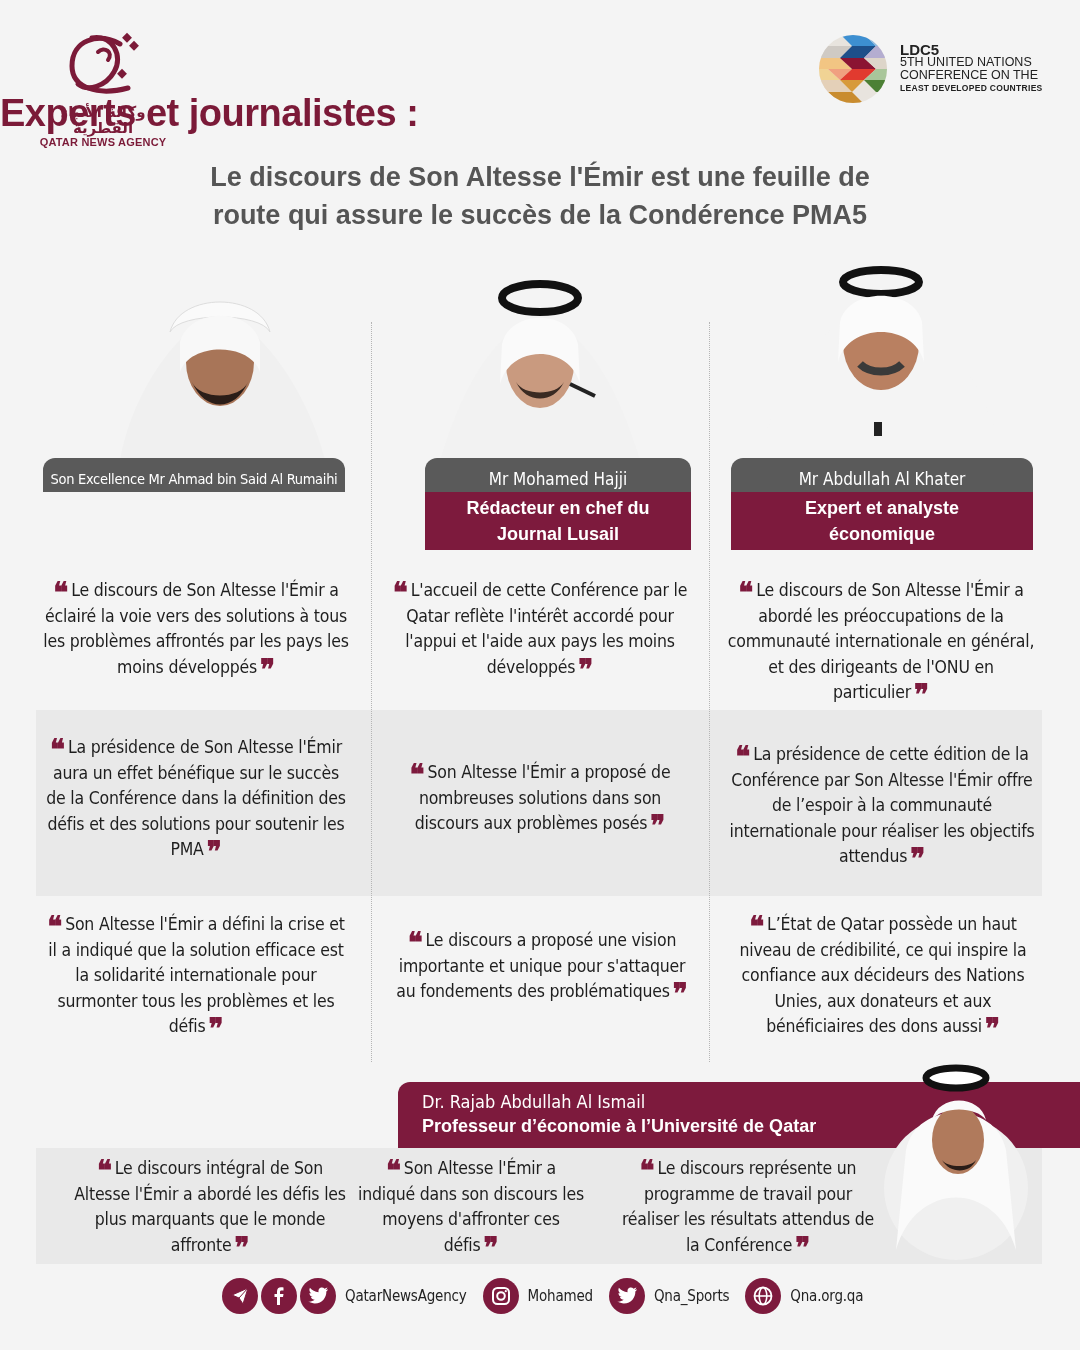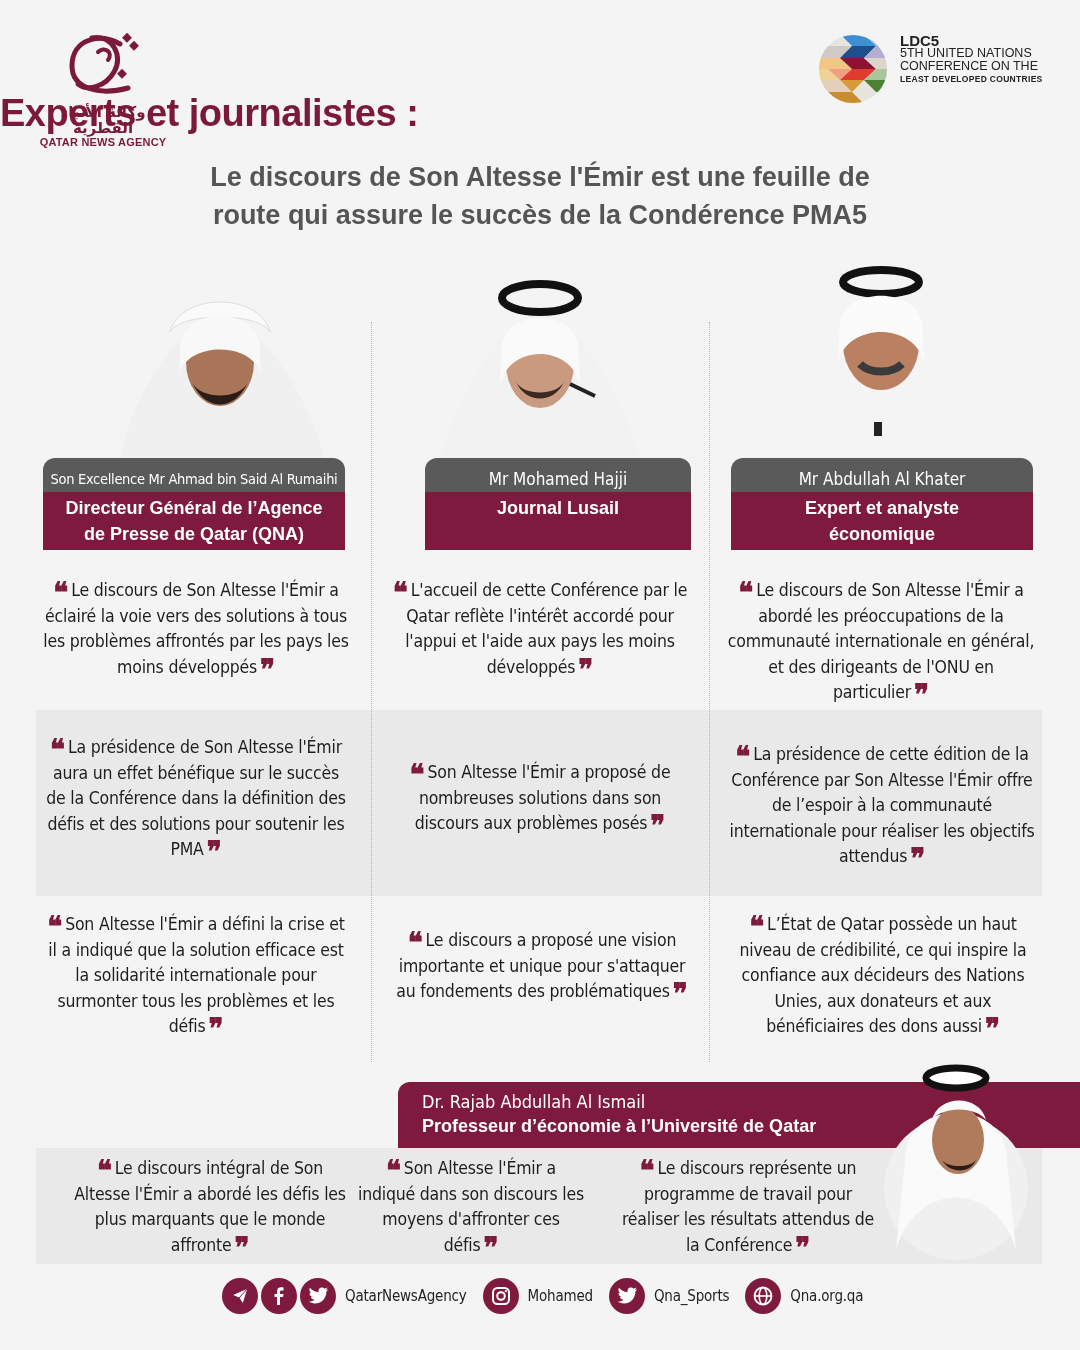--- a/index.html
+++ b/index.html
@@ -7,21 +7,21 @@
   body { position: relative; font-family: "DejaVu Sans Condensed", "DejaVu Sans", sans-serif; color: #1e1e1e; }
 
   .abs { position: absolute; }
 
   
   .qna-logo { left: 28px; top: 30px; width: 150px; height: 100px; text-align: center; }
   .qna-logo svg { display: block; margin: 0 auto; }
   .qna-ar { font-family: "DejaVu Sans", sans-serif; font-size: 15px; color: #7b1a38; font-weight: bold; margin-top: 2px; line-height: 16px; direction: rtl; }
   .qna-en { font-family: "Liberation Sans", sans-serif; font-size: 11px; font-weight: bold; color: #7b1a38; letter-spacing: 0.2px; line-height: 12px; }
 
-  .ldc-logo { left: 818px; top: 34px; display: flex; align-items: flex-start; }
+  .ldc-logo { left: 818px; top: 34px; display: flex; align-items: center; }
   .ldc-text { margin-left: 12px; font-family: "Liberation Sans", sans-serif; color: #222; line-height: 13px; }
   .ldc-text .t1 { font-size: 15px; font-weight: bold; }
   .ldc-text .t2 { font-size: 12.5px; }
   .ldc-text .t3 { font-size: 8.5px; font-weight: bold; letter-spacing: 0.3px; }
 
   
   .title { left: 0; width: 872px; top: 92px; text-align: left; font-family: "Liberation Sans", sans-serif; font-size: 38px; font-weight: bold; color: #7b1a38; letter-spacing: -0.5px; }
   .subtitle { left: 0; width: 1080px; top: 158px; text-align: center; font-family: "Liberation Sans", sans-serif; font-size: 27px; line-height: 38px; font-weight: bold; color: #555; }
 
   
@@ -145,28 +145,25 @@
     <ellipse cx="133" cy="20" rx="38" ry="12" fill="none" stroke="#111" stroke-width="8"></ellipse>
     <ellipse cx="133" cy="82" rx="38" ry="46" fill="#b98061"></ellipse>
     <path d="M92 60 C100 25, 166 25, 174 60 L176 100 C166 60, 100 60, 90 100 Z" fill="#fbfbfb"></path>
     <path d="M112 102 C122 112, 144 112, 154 102" stroke="#3a3a3a" stroke-width="8" fill="none"></path>
     <rect x="126" y="160" width="8" height="14" fill="#222"></rect>
   </svg>
 </div>
 
 <div class="abs card" style="left:43px; top:458px;">
   <div class="name small">Son Excellence Mr Ahmad bin Said Al Rumaihi</div>
-  <div class="role">
-    <div>Directeur Général de l’Agence</div>
-    <div>de Presse de Qatar (QNA)</div>
-  </div>
 </div>
 <div class="abs card" style="left:389px; top:458px;padding-left:36px;">
   <div class="name">Mr Mohamed Hajji</div>
   <div class="role">
+    <div>Rédacteur en chef du</div>
     <div>Journal Lusail</div>
   </div>
 </div>
 <div class="abs card" style="left:731px; top:458px;">
   <div class="name">Mr Abdullah Al Khater</div>
   <div class="role">
     <div>Expert et analyste</div>
     <div>économique</div>
   </div>
 </div>

